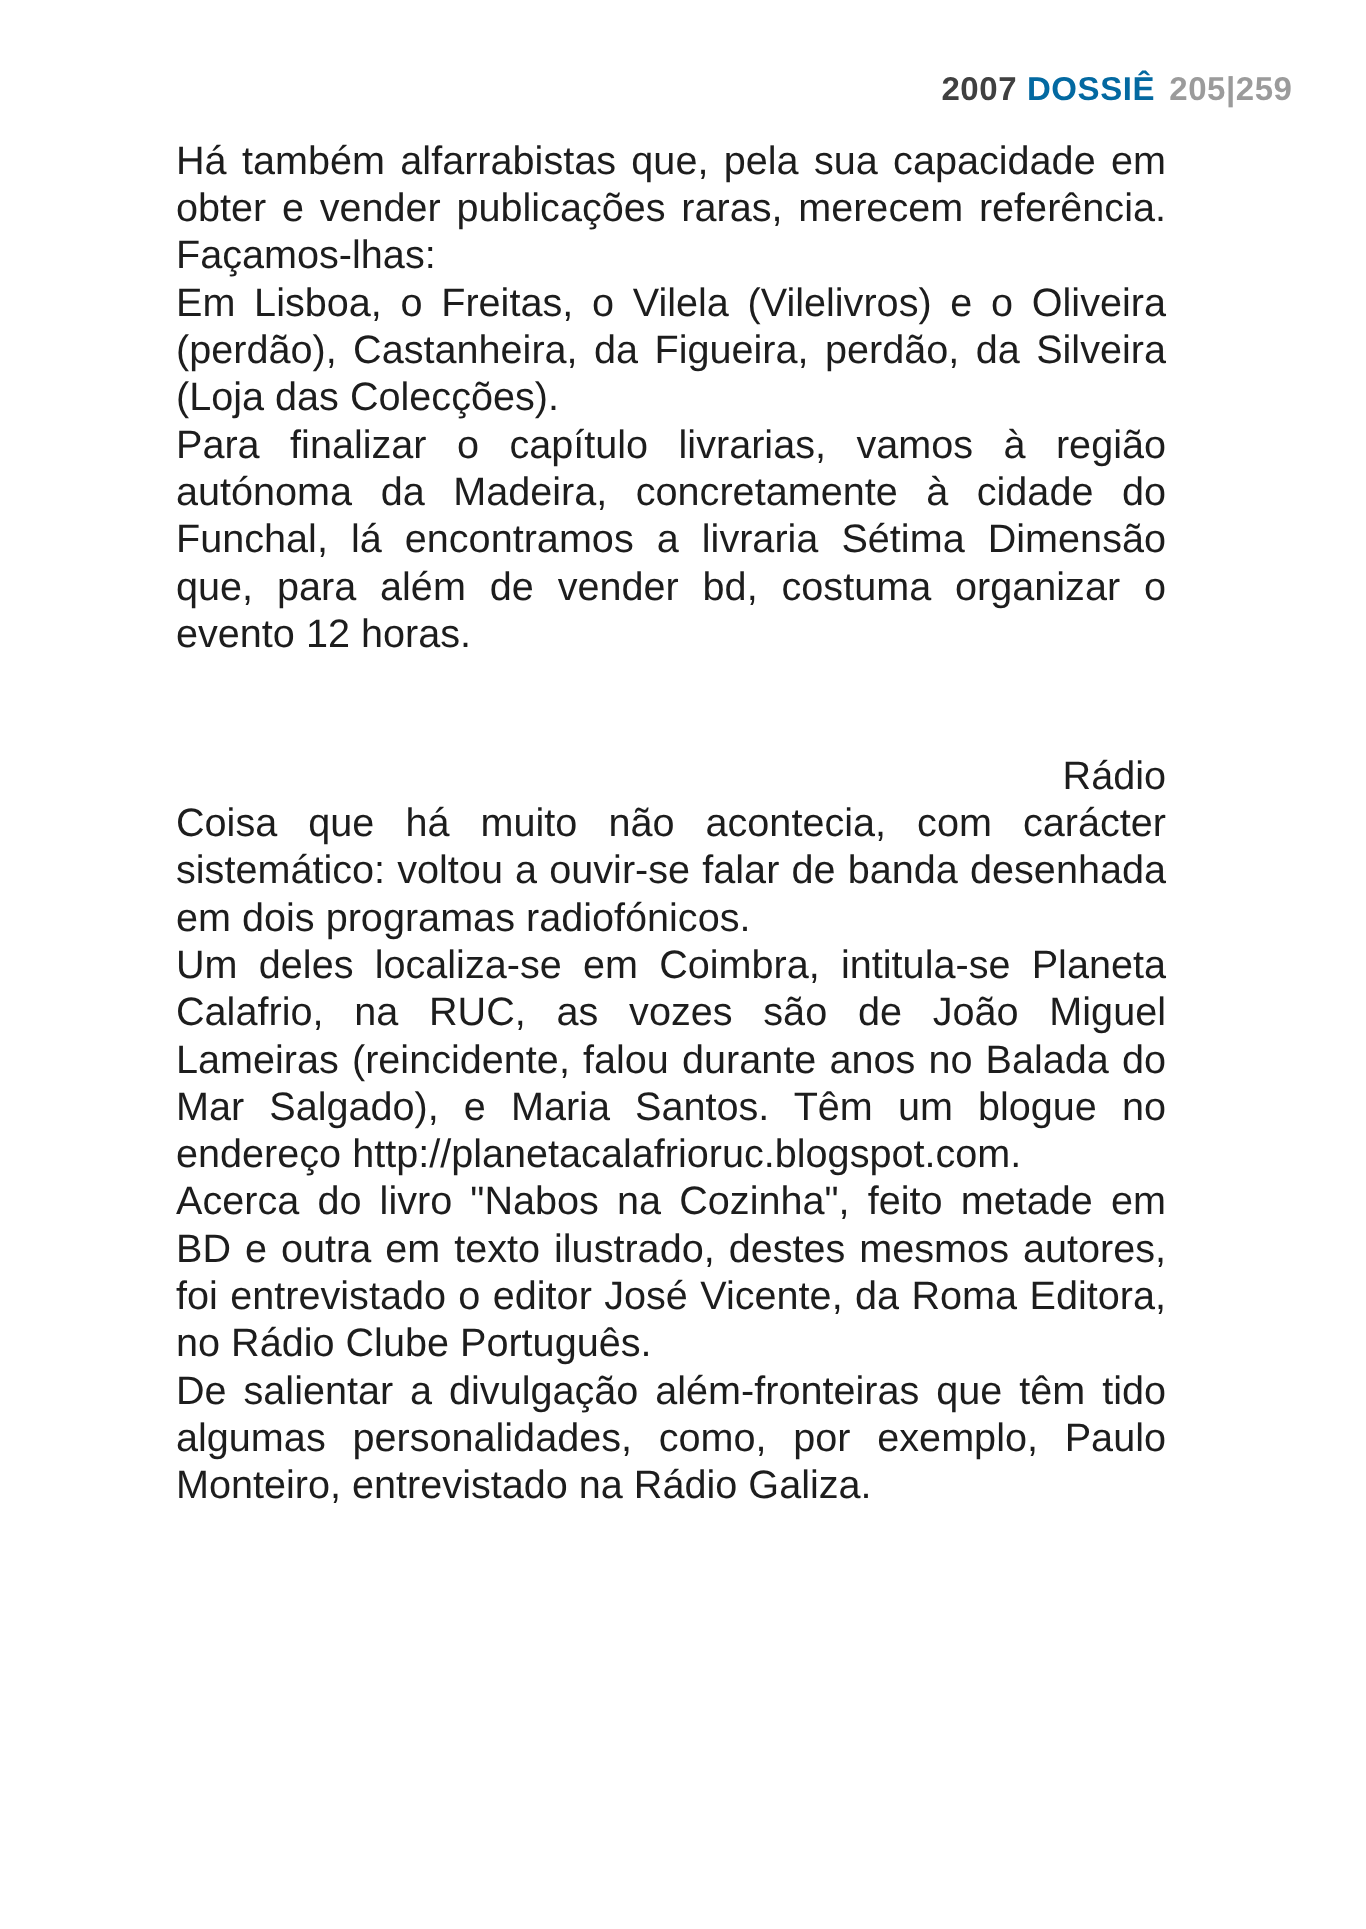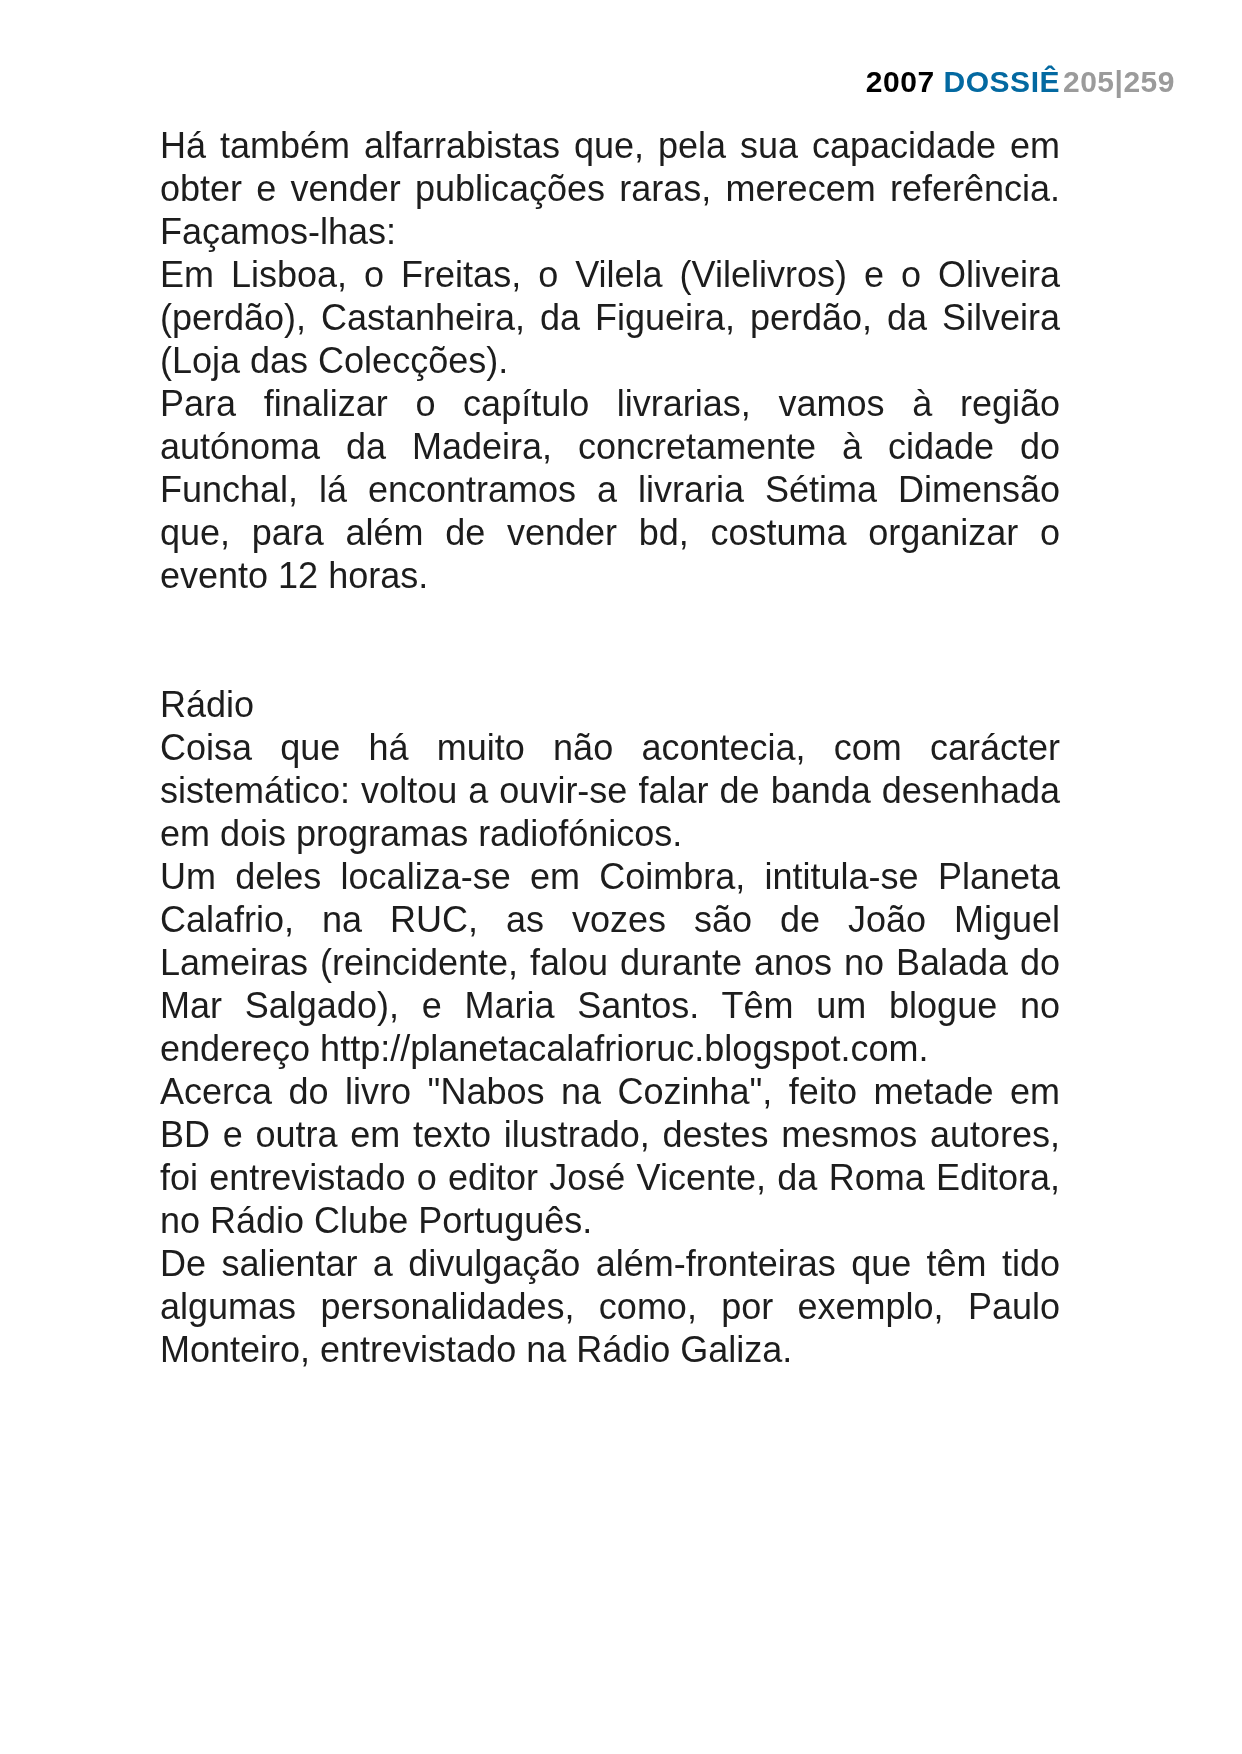--- a/index.html
+++ b/index.html
@@ -18,40 +18,40 @@
   .header {
     position: absolute;
     top: 64px;
     right: 67px;
     font-size: 30px;
     line-height: 36px;
     font-weight: bold;
     letter-spacing: 0.5px;
     white-space: nowrap;
   }
-  .header .year  { color: #000000; }
+  .header .year  { color: #404040; }
   .header .title { color: #0369a1; margin-left: 9px; }
-  .header .pages { color: #9b9b9b; margin-left: 3px; }
+  .header .pages { color: #9b9b9b; margin-left: 13px; }
   .content {
     position: absolute;
     top: 124px;
     left: 160px;
     width: 900px;
     color: #1d1d1d;
     font-size: 36px;
     line-height: 43px;
   }
   .content p {
     margin: 0;
     text-align: justify;
     text-justify: inter-word;
   }
   .content p.section-heading {
     margin-top: 86px; 
-    text-align: left;
+    text-align: right;
   }
 </style>
 </head>
 <body>
 
 <div class="page">
 
   <div class="header">
     <span class="year">2007</span><span class="title">DOSSIÊ</span><span class="pages">205|259</span>
   </div>

